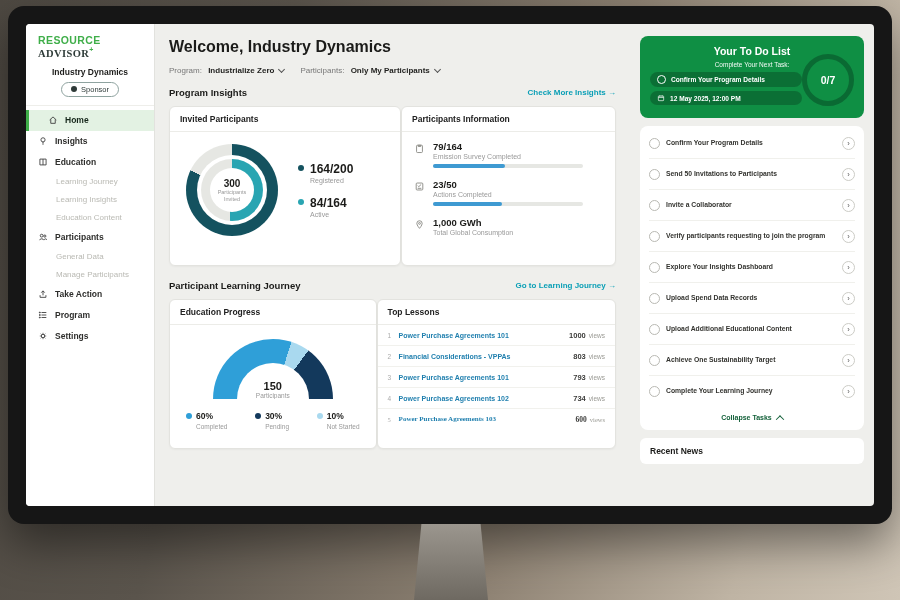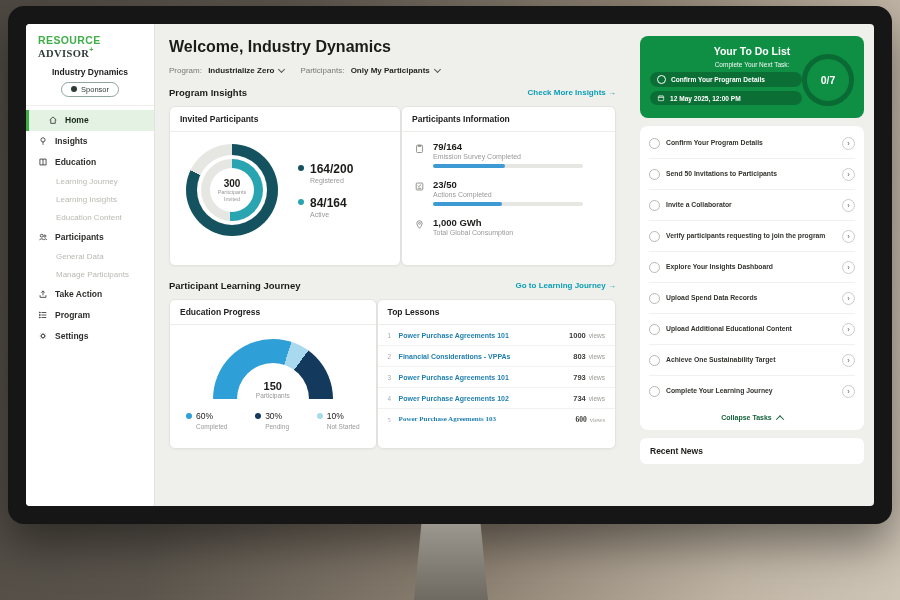--- a/index.html
+++ b/index.html
@@ -72,21 +72,21 @@
 
   
   .card-edu{flex:0 0 46%;height:148px;}
   .gauge-wrap{width:120px;height:60px;overflow:hidden;margin:14px auto 0;position:relative;}
   .gauge-arc{position:absolute;left:0;top:0;width:120px;height:120px;border-radius:50%;}
   .gauge-hole{position:absolute;left:24px;top:24px;width:72px;height:72px;border-radius:50%;background:#fff;}
   .gauge-center{position:absolute;left:0;bottom:0;width:100%;text-align:center;}
   .g-num{font-size:11px;font-weight:bold;color:#1b1b19;}
   .g-cap{font-size:6.5px;color:#999;}
   .g-legend{display:flex;justify-content:space-between;padding:12px 16px 0;}
-  .g-item .top{display:flex;align-items:center;gap:4px;font-size:8.5px;font-weight:normal;color:#1b1b19;}
+  .g-item .top{display:flex;align-items:center;gap:4px;font-size:8.5px;font-weight:bold;color:#1b1b19;}
   .g-item .top .gdot{width:6px;height:6px;border-radius:50%;}
   .g-item .bot{font-size:6.5px;color:#999;margin:2px 0 0 10px;}
 
   
   .card-lessons{flex:1;height:148px;}
   .lesson-row{display:flex;align-items:center;padding:5.5px 10px;border-bottom:1px solid #f1f1ed;}
   .lesson-row:last-child{border-bottom:none;font-family:Liberation Serif, serif;}
   .l-rank{font-size:6.5px;color:#aaa;width:11px;}
   .l-title{font-size:7px;font-weight:bold;color:#1f7fae;cursor:pointer;}
   .l-views{margin-left:auto;font-size:7.5px;font-weight:bold;color:#3c3c3a;}

